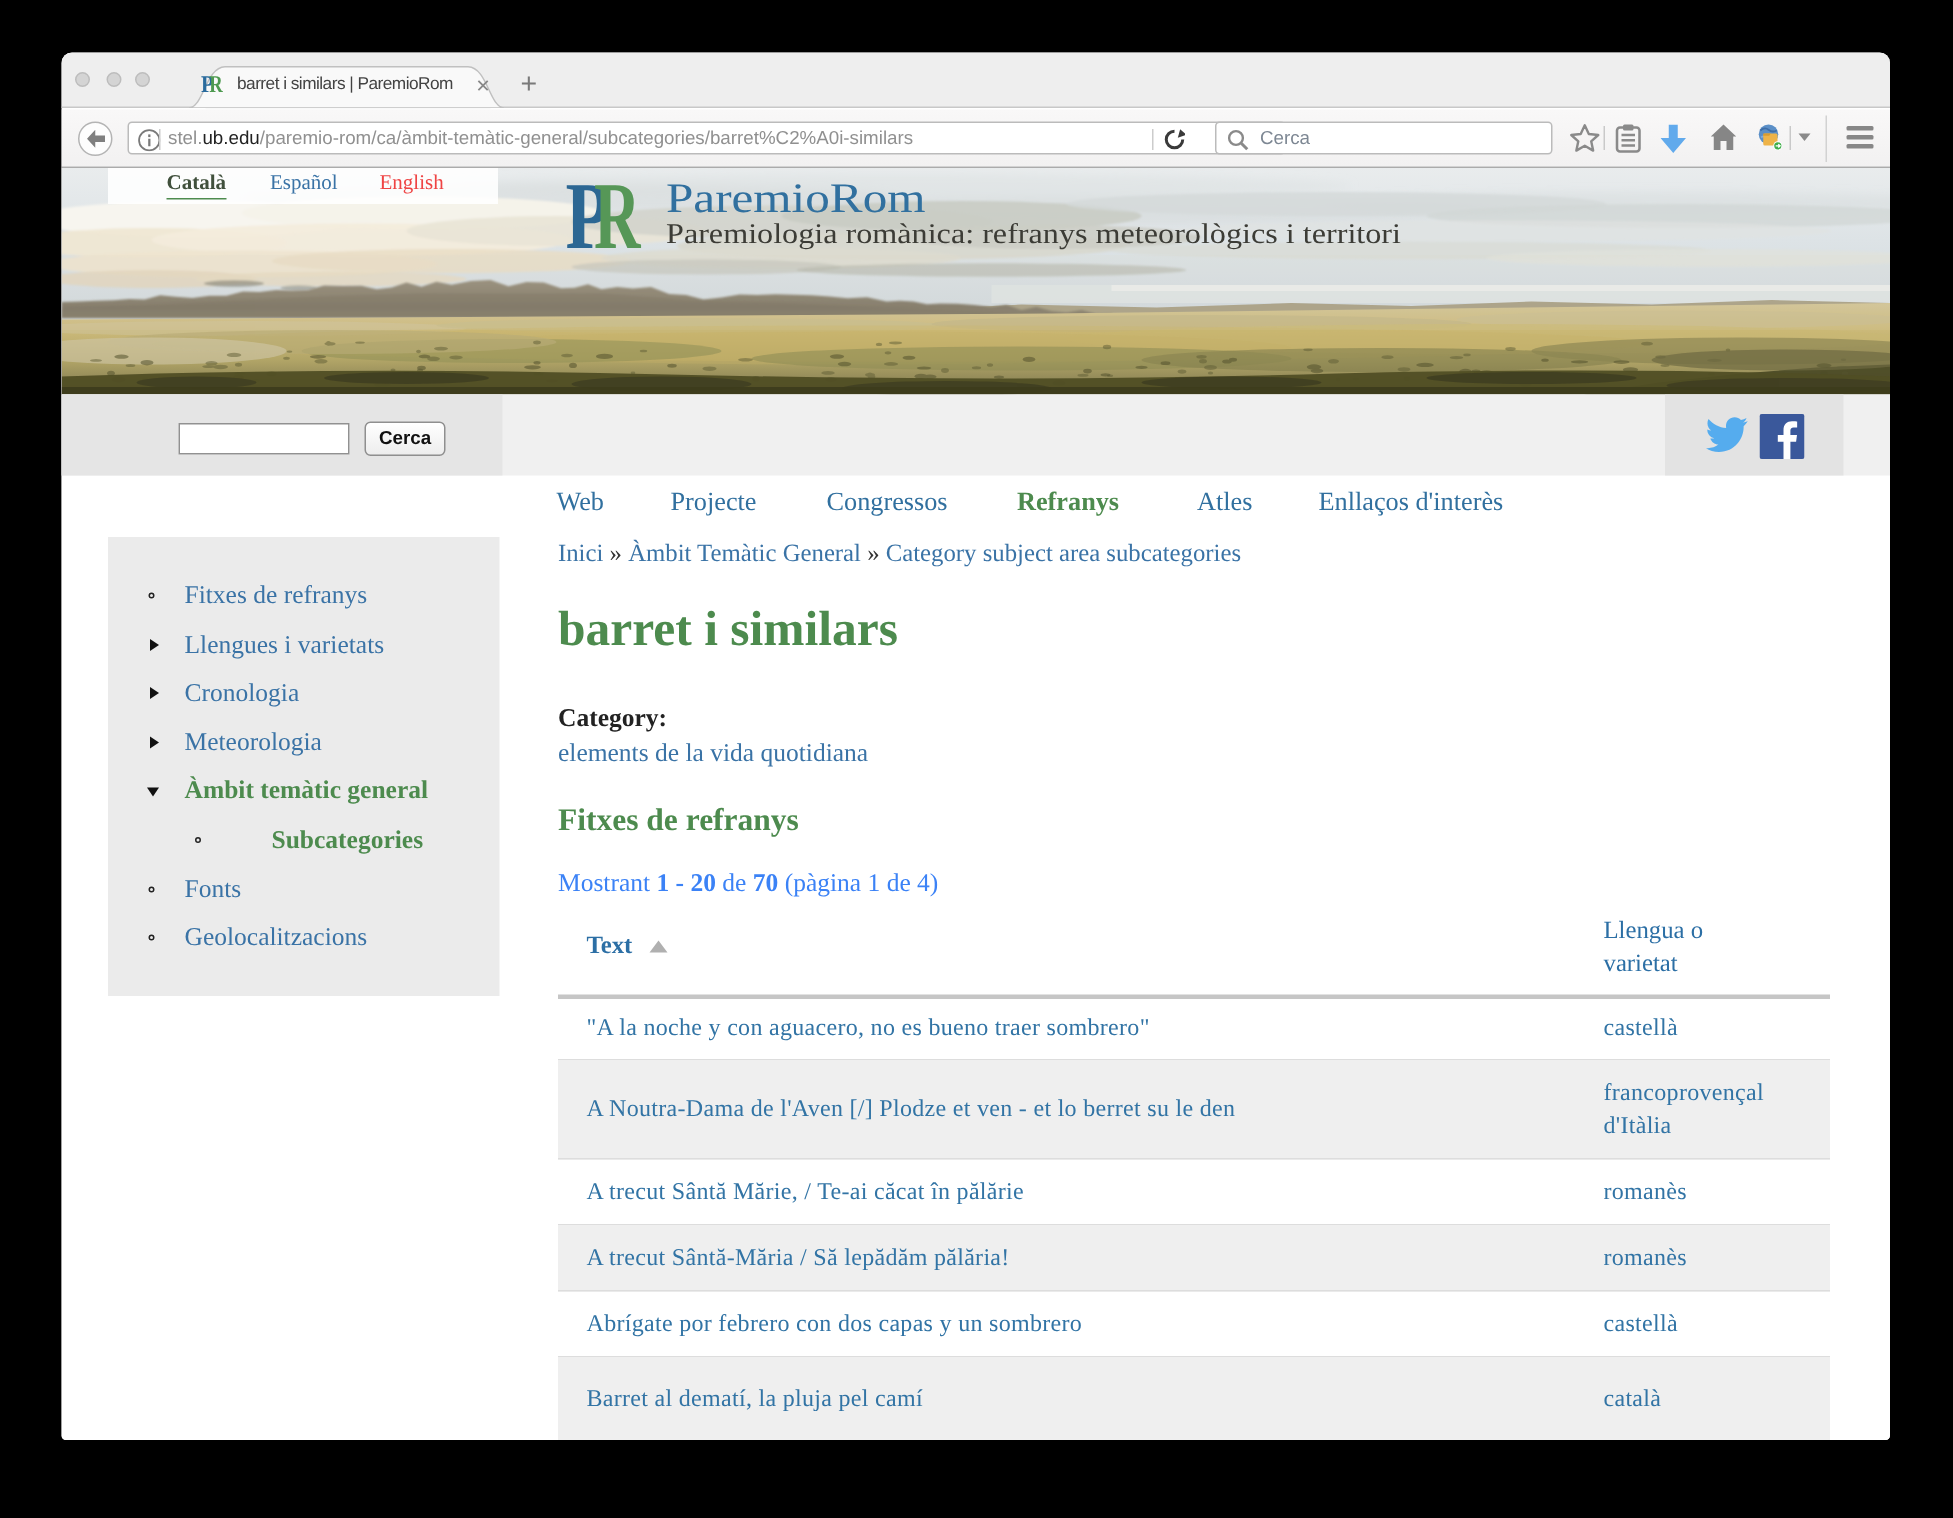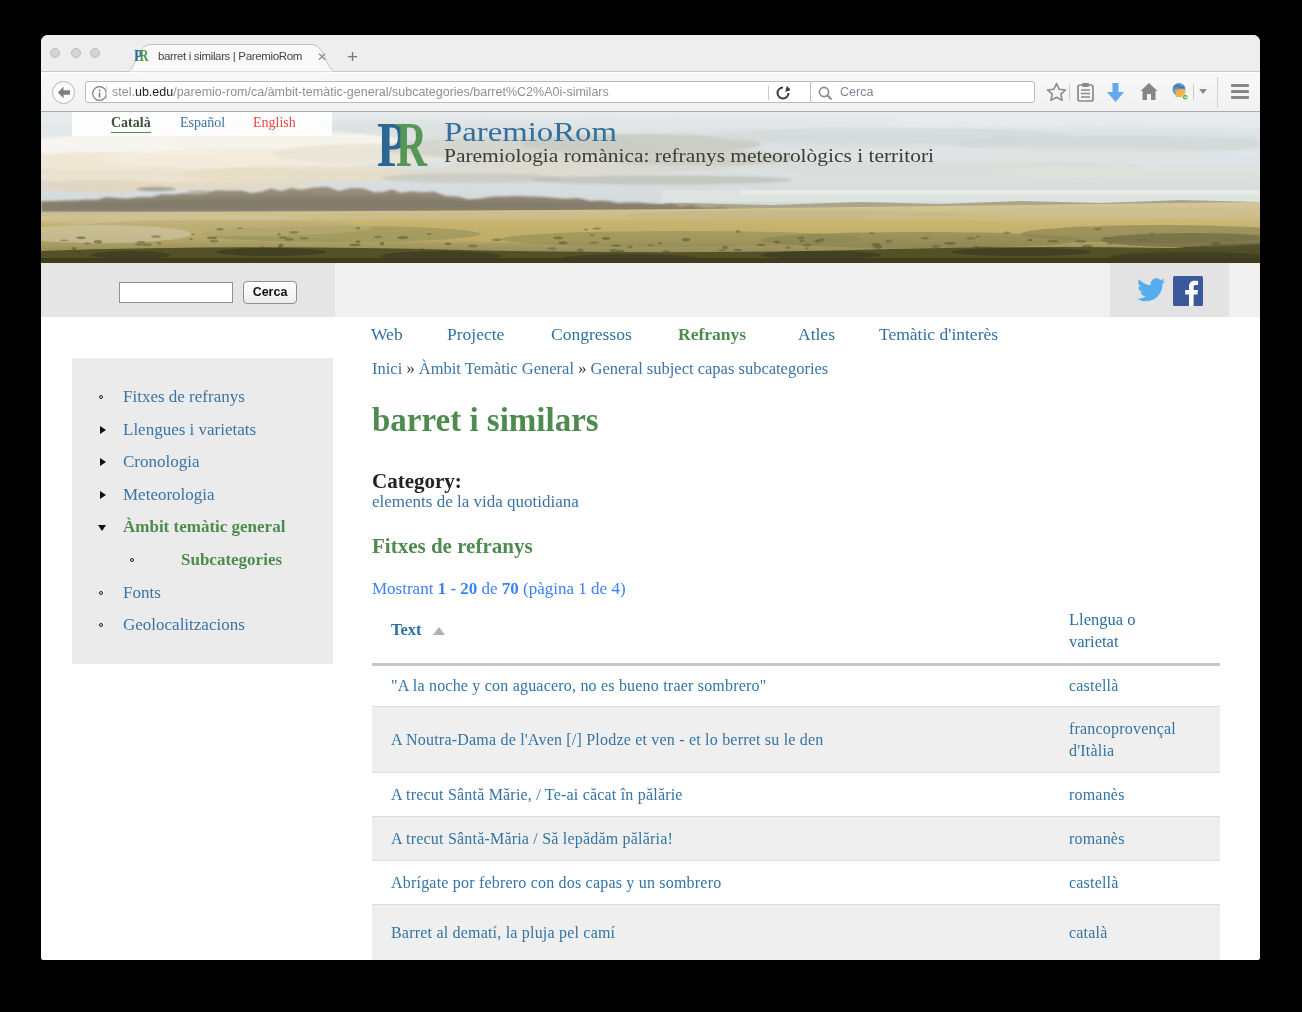--- a/index.html
+++ b/index.html
@@ -71,21 +71,21 @@
 .btrid { position:absolute; left:26px; top:13px; width:0; height:0;
   border-top:6px solid #111; border-left:4.5px solid transparent; border-right:4.5px solid transparent; }
 .sub .bcirc { left:58px; }
 .sub a { left:81px !important;margin-left:28px; }
 
 
 .content { position:absolute; left:331px; top:0; width:848px; font-family:"Liberation Serif",serif; }
 .crumb { position:absolute; left:0; top:247px; font-size:16.5px; color:#333; }
 .crumb a { color:#3a73a6; }
 .h1 { position:absolute; left:0; top:290px; font-size:33px; font-weight:bold; color:#4d8b4e; }
-.cat { position:absolute; left:0; top:357px; font-size:21px; font-weight:bold; color:#222; }
+.cat { position:absolute; left:0; top:357px; font-size:17px; font-weight:bold; color:#222; }
 .catlink { position:absolute; left:0; top:380px; font-size:17px; color:#3a73a6; }
 .h2 { position:absolute; left:0; top:422px; font-size:21px; font-weight:bold; color:#4d8b4e; }
 .mostrant { position:absolute; left:0; top:467px; font-size:17px; color:#3b82f6; }
 .mostrant b { font-weight:bold; }
 
 .thead { position:absolute; left:0; top:493px; width:848px; height:58px; }
 .th1 { position:absolute; left:19px; top:15px; font-size:16.5px; font-weight:bold; color:#2c6fa5; }
 .sortarr { position:absolute; left:61px; top:22px; width:0; height:0;
   border-bottom:8px solid #b0b0b0; border-left:6.5px solid transparent; border-right:6.5px solid transparent; }
 .th2 { position:absolute; left:697px; top:0px; font-size:16.5px; font-weight:normal;
@@ -430,21 +430,21 @@
       <div class="leftshade"></div>
       <div class="socshade"></div>
       <div class="sinput"></div>
       <div class="sbtn">Cerca</div>
       <div class="navlinks">
         <span style="left:330px">Web</span>
         <span style="left:406px">Projecte</span>
         <span style="left:510px">Congressos</span>
         <span style="left:637px;color:#4d8b4e;font-weight:bold">Refranys</span>
         <span style="left:757px">Atles</span>
-        <span style="left:838px">Temàtic d'interès</span>
+        <span style="left:838px">Enllaços d'interès</span>
       </div>
       <svg class="abs" style="left:1096px;top:15px" width="29" height="24" viewBox="0 0 24 20">
         <path d="M23.4,2.4c-0.9,0.4-1.8,0.6-2.8,0.8c1-0.6,1.8-1.6,2.1-2.7c-0.9,0.6-2,1-3.1,1.2 c-0.9-0.9-2.1-1.5-3.5-1.5c-2.7,0-4.8,2.2-4.8,4.8c0,0.4,0,0.7,0.1,1.1C7.5,5.9,4,4,1.6,1.1C1.2,1.8,1,2.6,1,3.5 c0,1.7,0.9,3.2,2.1,4C2.3,7.5,1.6,7.3,0.9,7v0.1c0,2.3,1.7,4.3,3.9,4.7c-0.4,0.1-0.8,0.2-1.3,0.2c-0.3,0-0.6,0-0.9-0.1 c0.6,1.9,2.4,3.3,4.5,3.4c-1.6,1.3-3.7,2-6,2c-0.4,0-0.8,0-1.1-0.1c2.1,1.4,4.7,2.2,7.4,2.2c8.9,0,13.7-7.4,13.7-13.7 c0-0.2,0-0.4,0-0.6C22,4.3,22.8,3.4,23.4,2.4z" fill="#55acee"></path>
       </svg>
       <svg class="abs" style="left:1132px;top:13px" width="30" height="30" viewBox="0 0 30 30">
         <rect width="30" height="30" rx="1.5" fill="#3a589b"></rect>
         <path d="M20.6,30 L20.6,18.5 L24.4,18.5 L25,14 L20.6,14 L20.6,11.2 C20.6,9.9 21,9 22.8,9 L25.1,9 L25.1,5 C24.7,4.9 23.3,4.8 21.7,4.8 C18.3,4.8 16,6.8 16,10.7 L16,14 L12.2,14 L12.2,18.5 L16,18.5 L16,30 Z" fill="#fff"></path>
       </svg>
     </div>
 
@@ -479,21 +479,21 @@
             <a>Fonts</a>
           </div>
         <div class="item">
             <span class="bcirc"></span>
             <a>Geolocalitzacions</a>
           </div>
       </div>
     </div>
 
     <div class="content">
-      <div class="crumb"><a>Inici</a> » <a>Àmbit Temàtic General</a> » <a>General subject capas subcategories</a></div>
+      <div class="crumb"><a>Inici</a> » <a>Àmbit Temàtic General</a> » <a>Category subject area subcategories</a></div>
       <div class="h1">barret i similars</div>
       <div class="cat">Category:</div>
       <div class="catlink">elements de la vida quotidiana</div>
       <div class="h2">Fitxes de refranys</div>
       <div class="mostrant">Mostrant <b>1 - 20</b> de <b>70</b> (pàgina 1 de 4)</div>
       <div class="thead">
         <span class="th1">Text</span>
         <span class="sortarr"></span>
         <span class="th2">Llengua o<br>varietat</span>
         <div class="thline"></div>

